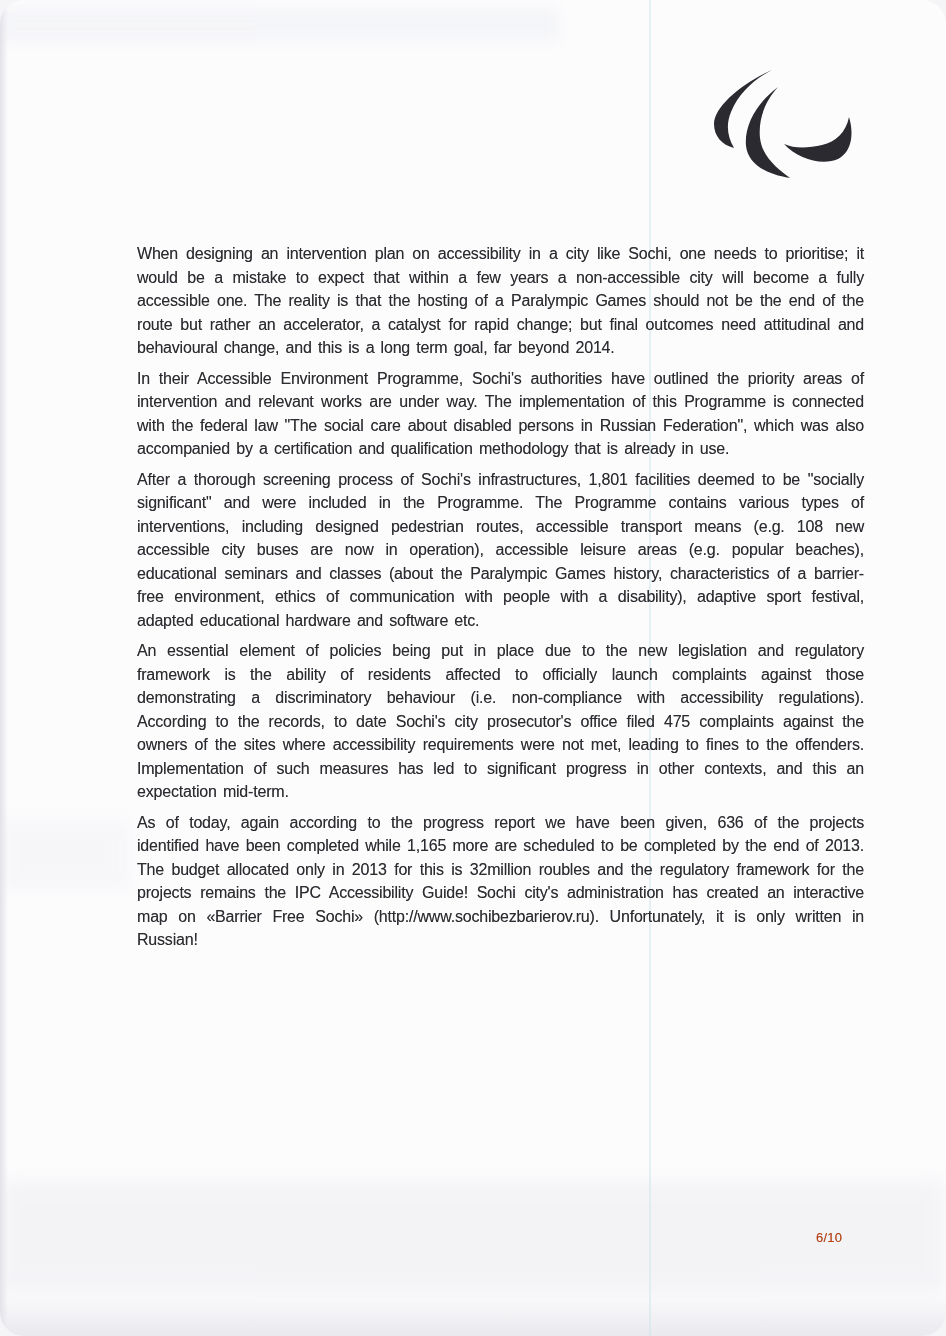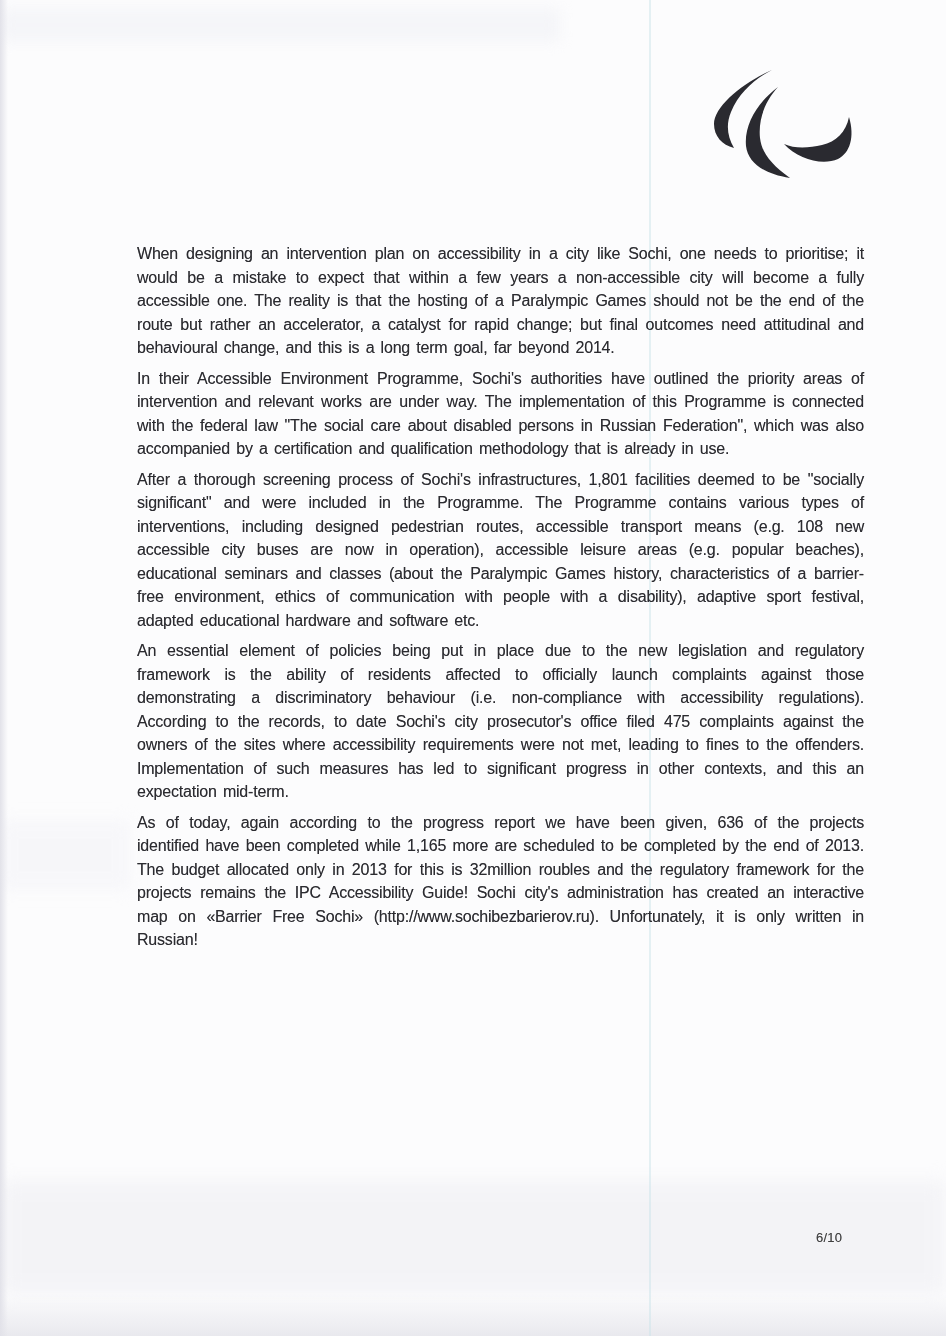--- a/index.html
+++ b/index.html
@@ -7,20 +7,21 @@
     width:946px;height:1336px;
     background:#f5f5f7;
     font-family:"Liberation Sans","DejaVu Sans",sans-serif;
     overflow:hidden;
   }
   .page{
     position:relative;
     width:946px;height:1336px;
     background:#fcfcfd;
     overflow:hidden;
+    border-radius:24px;
   }
   
   .edge-left{
     position:absolute;left:0;top:0;width:8px;height:100%;
     background:linear-gradient(to right,#e2e2e9,rgba(250,250,252,0));
   }
   .band-top{
     position:absolute;left:0;top:8px;width:560px;height:34px;
     background:#eff0f5;opacity:.55;filter:blur(7px);
   }
@@ -55,21 +56,21 @@
     font-size:16px;
     line-height:23.5px;
     text-align:justify;
     letter-spacing:-0.2px;
     word-spacing:2px;
     text-shadow:0 0 0.5px rgba(30,30,35,.45);
   }
   
   .page-number{
     position:absolute;left:816px;top:1230px;
-    font-size:13px;color:#404040;
+    font-size:13px;color:#c2410c;
     letter-spacing:0.2px;
     text-shadow:0 0 0.4px rgba(30,30,35,.4);
   }
 </style>
 </head>
 <body>
 
 <div class="page">
 
   <div class="band-top"></div>

